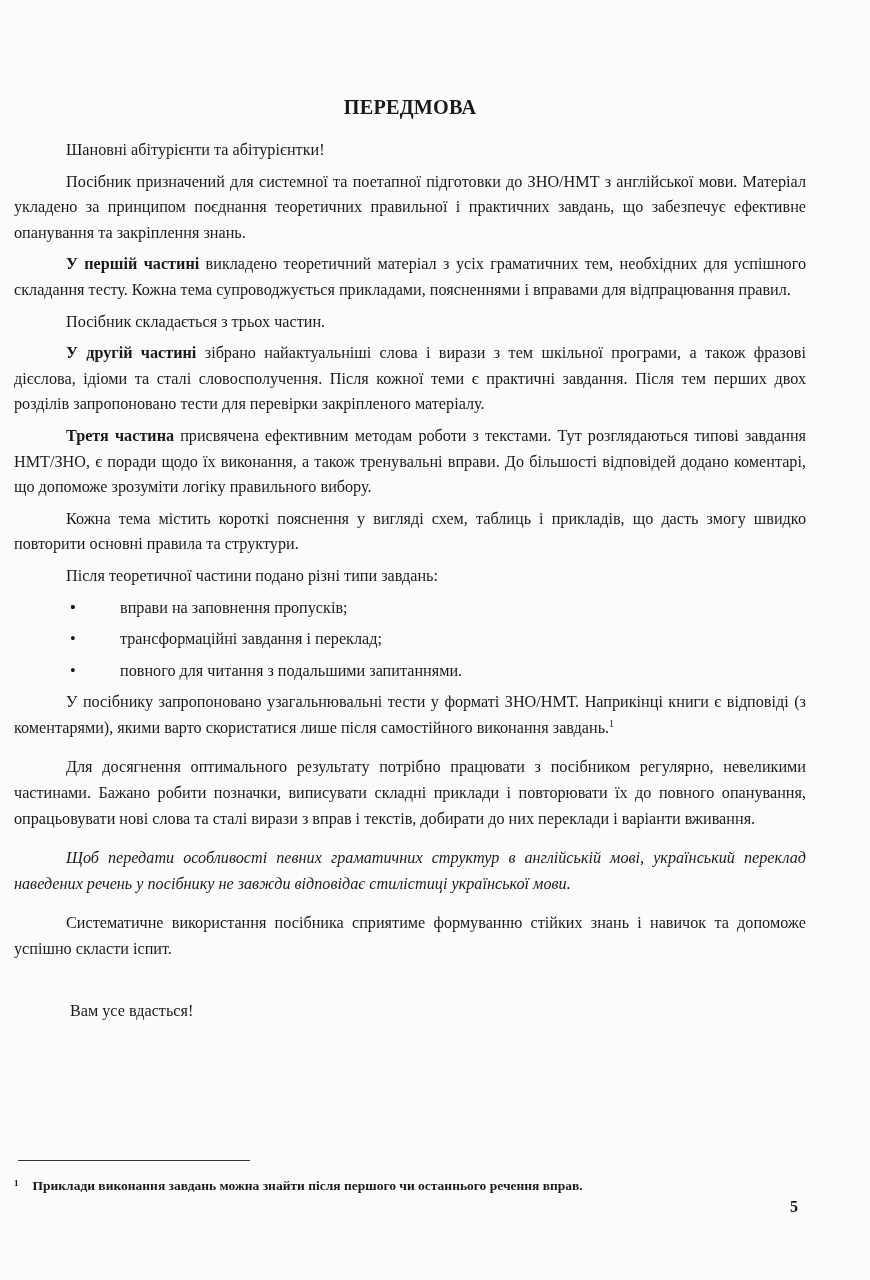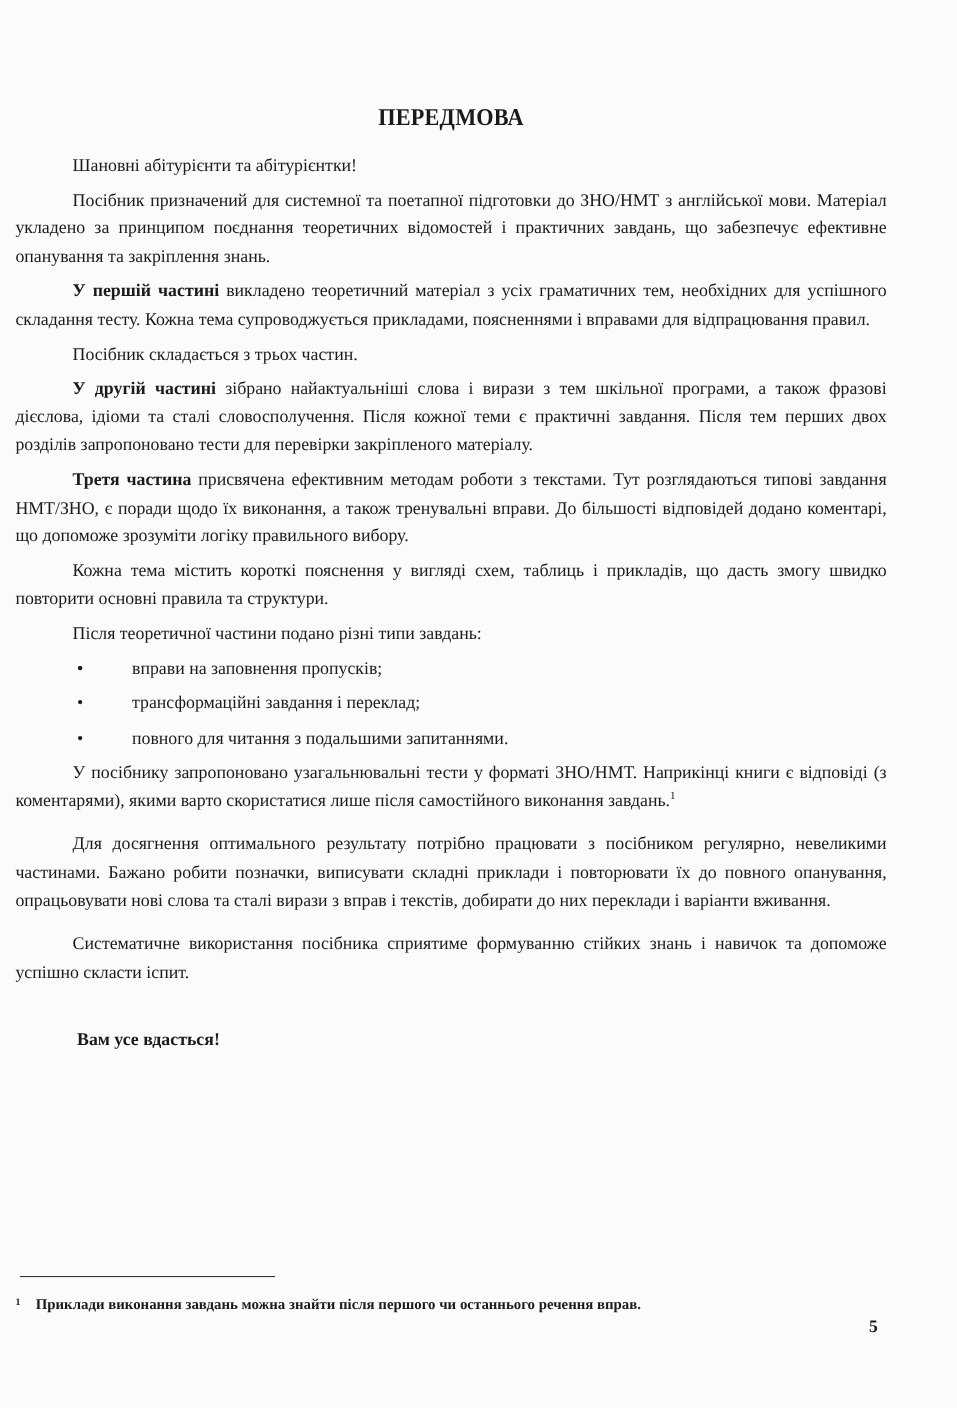--- a/index.html
+++ b/index.html
@@ -21,21 +21,21 @@
     }
     .body-text p { margin: 0; }
     .ind { text-indent: 52px; }
     .gap { margin-top: 6px !important; }
     .gap-lg { margin-top: 14px !important; }
     b { font-weight: bold; }
     i { font-style: italic; }
     ul { list-style: none; margin: 0; padding: 0; }
     ul li { position: relative; padding-left: 106px; }
     ul li .bullet { position: absolute; left: 56px; top: 0; }
-    .bold-all { font-weight: bold; }
+    .bold-all { font-weight: normal; }
     .wish { margin-top: 36px !important; padding-left: 56px; }
     sup { font-size: 10px; line-height: 0; }
     .footnote-rule {
       position: absolute; top: 1160px; left: 18px; width: 232px;
       border-top: 1.5px solid #333;
     }
     .footnote {
       position: absolute; top: 1178px; left: 14px; font-size: 13.5px;
       font-weight: bold;
     }
@@ -45,35 +45,36 @@
     }
   </style>
 </head>
 <body>
 
 <div class="page">
   <h1>ПЕРЕДМОВА</h1>
 
   <div class="body-text">
     <p class="ind">Шановні абітурієнти та абітурієнтки!</p>
-    <p class="ind gap">Посібник призначений для системної та поетапної підготовки до ЗНО/НМТ з англійської мови. Матеріал укладено за принципом поєднання теоретичних відомостей і практичних завдань, що забезпечує ефективне опанування та закріплення знань.</p>
+    <p class="ind gap">Посібник призначений для системної та поетапної підготовки до ЗНО/НМТ з англійської мови. Матеріал укладено за принципом поєднання теоретичних правильної і практичних завдань, що забезпечує ефективне опанування та закріплення знань.</p>
     <p class="ind gap"><b>У першій частині</b><span> викладено теоретичний матеріал з усіх граматичних тем, необхідних для успішного складання тесту. Кожна тема супроводжується прикладами, поясненнями і вправами для відпрацювання правил.</span></p>
     <p class="ind gap">Посібник складається з трьох частин.</p>
     <p class="ind gap"><b>У другій частині</b><span> зібрано найактуальніші слова і вирази з тем шкільної програми, а також фразові дієслова, ідіоми та сталі словосполучення. Після кожної теми є практичні завдання. Після тем перших двох розділів запропоновано тести для перевірки закріпленого матеріалу.</span></p>
     <p class="ind gap"><b>Третя частина</b><span> присвячена ефективним методам роботи з текстами. Тут розглядаються типові завдання НМТ/ЗНО, є поради щодо їх виконання, а також тренувальні вправи. До більшості відповідей додано коментарі, що допоможе зрозуміти логіку правильного вибору.</span></p>
     <p class="ind gap">Кожна тема містить короткі пояснення у вигляді схем, таблиць і прикладів, що дасть змогу швидко повторити основні правила та структури.</p>
     <p class="ind gap">Після теоретичної частини подано різні типи завдань:</p>
     <ul>
       <li class="gap"><span class="bullet">•</span></li>
       <li class="gap"><span class="bullet">•</span><span>вправи на заповнення пропусків;</span></li>
       <li class="gap"><span class="bullet">•</span><span>трансформаційні завдання і переклад;</span></li>
       <li class="gap"><span class="bullet">•</span><span>повного для читання з подальшими запитаннями.</span></li>
     </ul>
     <p class="ind gap"><span>У посібнику запропоновано узагальнювальні тести у форматі ЗНО/НМТ. Наприкінці книги є відповіді (з коментарями), якими варто скористатися лише після самостійного виконання завдань.</span><sup>1</sup></p>
     <p class="ind gap-lg">Для досягнення оптимального результату потрібно працювати з посібником регулярно, невеликими частинами. Бажано робити позначки, виписувати складні приклади і повторювати їх до повного опанування, опрацьовувати нові слова та сталі вирази з вправ і текстів, добирати до них переклади і варіанти вживання.</p>
+    <p class="ind gap-lg"><i>Щоб передати особливості певних граматичних структур в англійській мові, український переклад наведених речень у посібнику не завжди відповідає стилістиці української мови.</i></p>
     <p class="ind gap-lg">Систематичне використання посібника сприятиме формуванню стійких знань і навичок та допоможе успішно скласти іспит.</p>
     <p class="wish bold-all">Вам усе вдасться!</p>
   </div>
 </div>
 
 <div class="footnote-rule"></div>
 <div class="footnote">
   <span class="fn-mark">1</span><span>Приклади виконання завдань можна знайти після першого чи останнього речення вправ.</span>
 </div>
 <div class="page-num">5</div>

